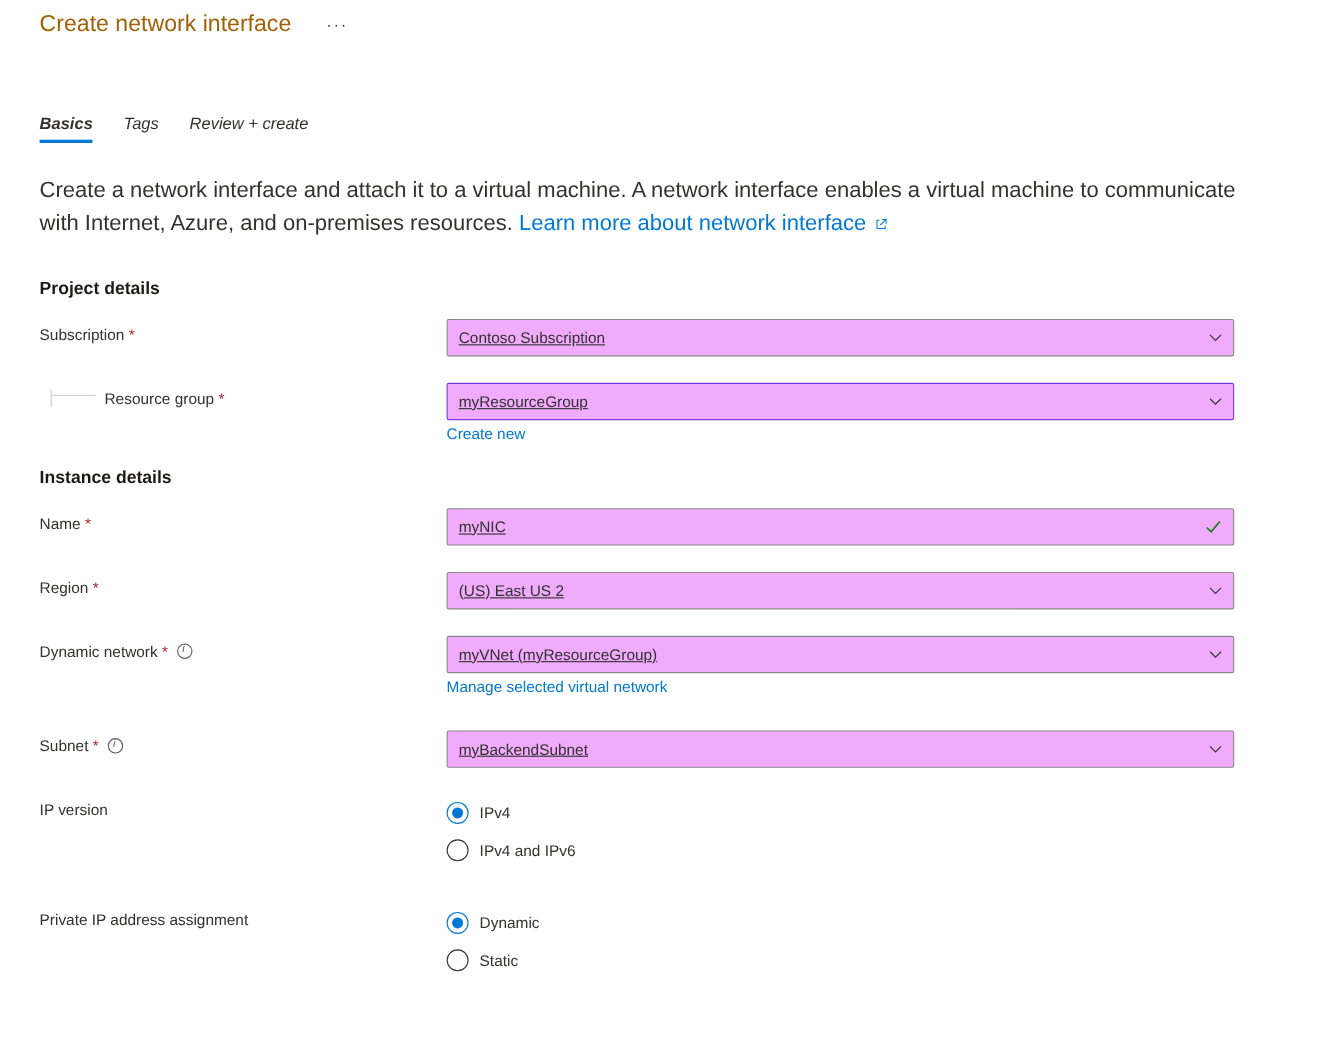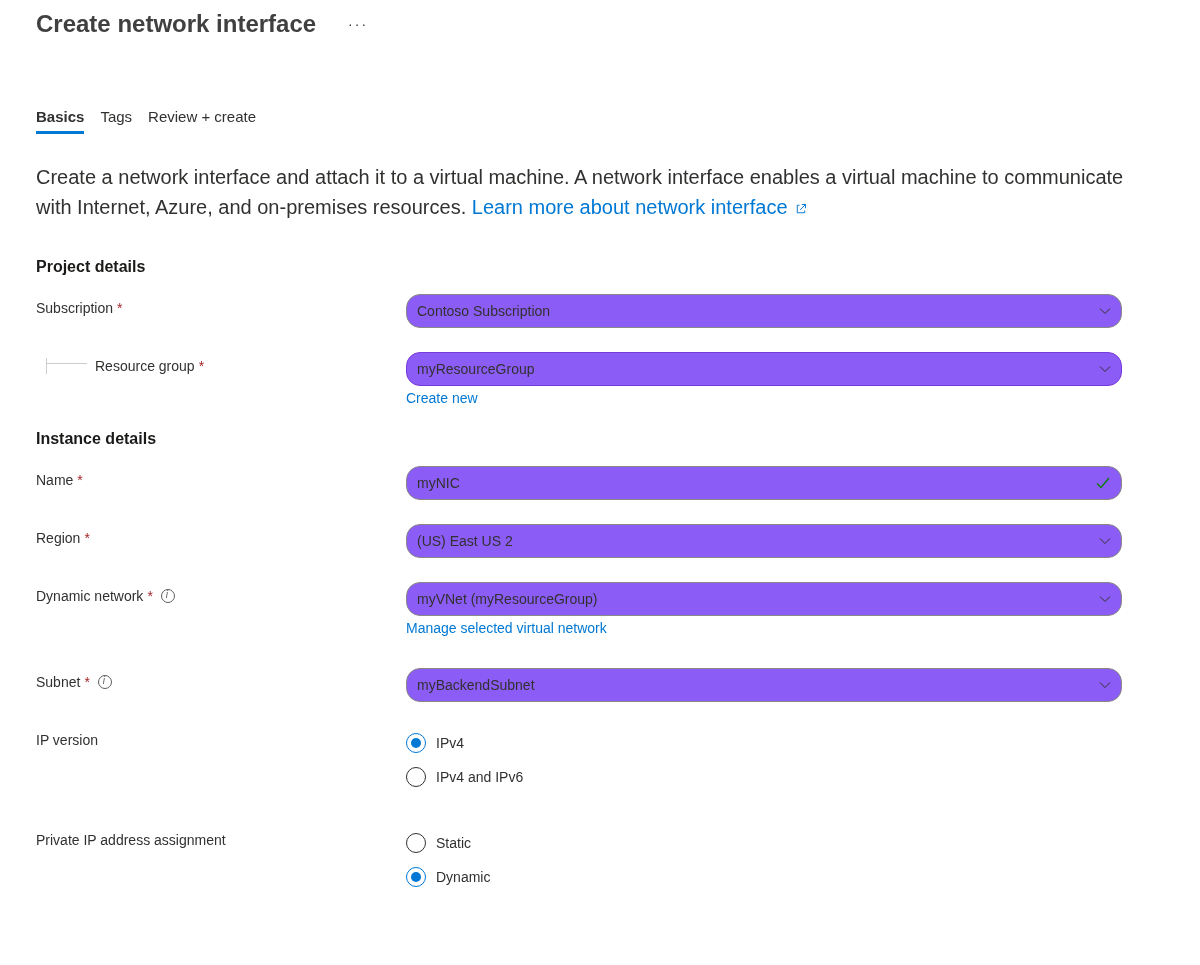--- a/index.html
+++ b/index.html
@@ -5,38 +5,39 @@
   * { box-sizing: border-box; margin: 0; padding: 0; }
   body {
     font-family: 'Segoe UI', -apple-system, BlinkMacSystemFont, sans-serif;
     background: #fff;
     color: #323130;
     padding: 10px 36px 40px 36px;
     font-size: 14px;
     width: 1200px;
   }
   .page-title {
-    font-size: 24px;
-    font-weight: 700;
-    color: #404040;
+    font-size: 21px;
+    font-weight: 400;
+    color: #a16207;
     display: inline-block;
     margin-right: 28px;
   }
   .title-row { display: flex; align-items: center; margin-bottom: 70px;}
   .more-dots {
     font-size: 14px;
     letter-spacing: 2px;
     color: #323130;
     cursor: pointer;
     padding: 4px;
   }
   .tabs {
     display: flex;
-    gap: 16px;
+    gap: 28px;
     margin-bottom: 28px;
+    font-style: italic;
   }
   .tab {
     font-size: 15px;
     color: #323130;
     padding-bottom: 6px;
     cursor: pointer;
     border-bottom: 3px solid transparent;
   }
   .tab.active {
     font-weight: 600;
@@ -82,25 +83,26 @@
     flex: 1;
     max-width: 716px;
   }
   .dropdown, .textinput {
     display:flex;
     align-items:center;
     justify-content:space-between;
     width:100%;
     height: 34px;
     border: 1px solid #8a8886;
-    border-radius: 14px;
-    background:#8b5cf6;
+    border-radius: 2px;
+    background:#f0abfc;
     padding: 0 10px;
     font-size:14px;
     cursor:pointer;
+    text-decoration:underline;
   }
   .dropdown.active { border-color:#773adc; }
   .textinput.valid { border-color:#8a8886; }
   .chev {
     width:12px; height:12px;
     flex-shrink:0;
   }
   .check { width:16px; height:16px; flex-shrink:0;}
   .helper-link {
     color:#0078d4;
@@ -280,23 +282,23 @@
 </div>
 
 <div class="spacer-sm"></div>
 
 <div class="row">
   <div class="label-col">
     <span>Private IP address assignment</span>
   </div>
   <div class="control-col radio-group">
     <div class="radio-row">
-      <div class="radio-outer"></div>
-      <span class="radio-label">Static</span>
-    </div>
-    <div class="radio-row">
       <div class="radio-outer selected">
           <div class="radio-inner"></div>
         </div>
       <span class="radio-label">Dynamic</span>
     </div>
+    <div class="radio-row">
+      <div class="radio-outer"></div>
+      <span class="radio-label">Static</span>
+    </div>
   </div>
 </div>
 
 </body></html>

